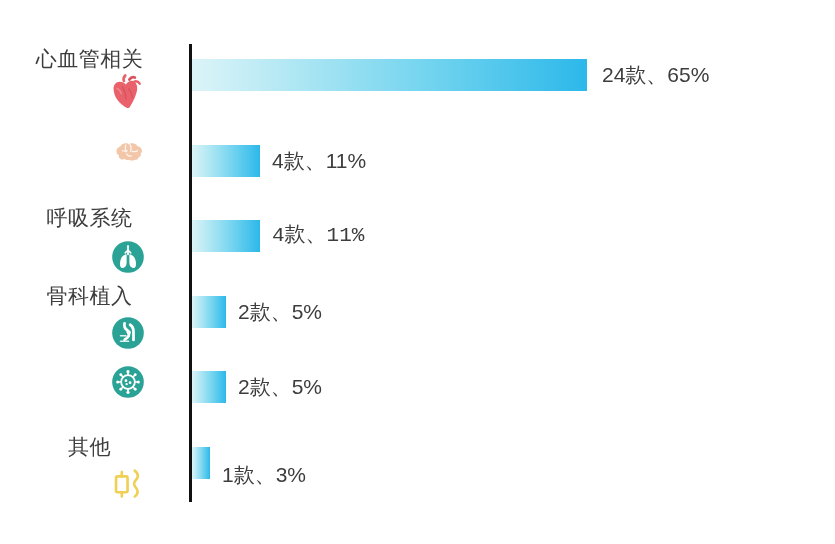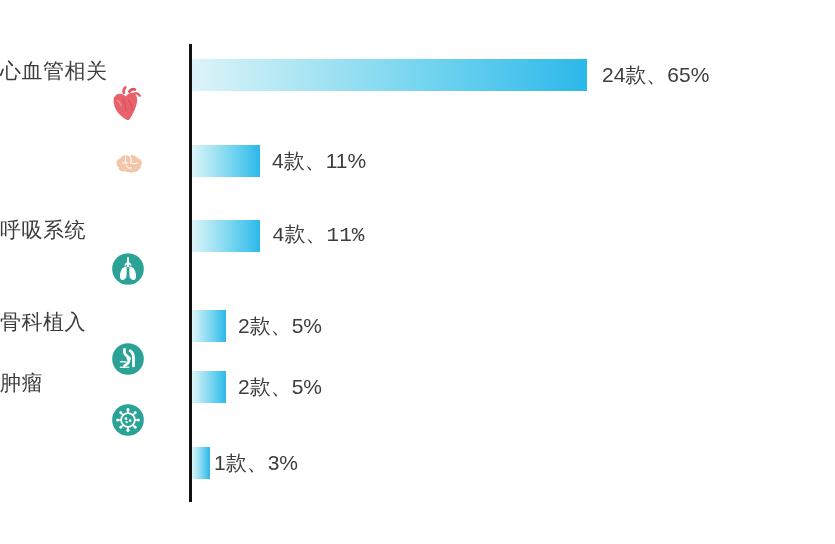--- a/index.html
+++ b/index.html
@@ -37,22 +37,21 @@
     width: 835px;
     height: 75px;
   }
 
   
   .cat-col {
     position: absolute;
     left: 0px;
     top: 0px;
     width: 179px;
-    text-align: left;
-    margin-top: 12px;
+    text-align: center;
   }
   .cat-label {
     font-size: 21px;
     line-height: 26px;
     color: #3d3d3d;
     letter-spacing: 0.5px;
     white-space: nowrap;
     padding-right: 0px;
   }
   .cat-icon {
@@ -125,38 +124,37 @@
         <path d="M32 16v12" stroke="#ffffff" stroke-width="2.6" stroke-linecap="round"></path>
         <path d="M32 22l-4 4M32 22l4 4" stroke="#ffffff" stroke-width="2.2" stroke-linecap="round" fill="none"></path>
         <path d="M30 28c0 0-6 1-8 6-2 4-2 9-1 12 1 2 4 3 6 1 2-1 3-4 3-7z" fill="#ffffff"></path>
         <path d="M34 28c0 0 6 1 8 6 2 4 2 9 1 12-1 2-4 3-6 1-2-1-3-4-3-7z" fill="#ffffff"></path>
       </svg>
     </div>
     <div class="bar" style="width:68px;"></div>
     <div class="value-label" style="left:272px;">4款、11%</div>
   </div>
 
-  <div class="row" style="top:297px;">
+  <div class="row" style="top:283px;">
     <div class="cat-col">
       <div class="cat-label">骨科植入</div>
       <svg class="cat-icon" viewBox="0 0 64 64">
         <circle cx="32" cy="32" r="23" fill="#2aa396"></circle>
         <path d="M27 18c-1 4 1 8 4 10 2 2 3 5 2 8-1 3-4 4-6 6" stroke="#ffffff" stroke-width="4" fill="none" stroke-linecap="round"></path>
         <path d="M35 20c3 2 5 6 5 10v12" stroke="#ffffff" stroke-width="4" fill="none" stroke-linecap="round"></path>
         <path d="M21 36h8M21 44h12" stroke="#ffffff" stroke-width="2" fill="none" stroke-linecap="round" opacity="0.85"></path>
         <circle cx="33" cy="31" r="3" fill="#ffffff"></circle>
       </svg>
     </div>
     <div class="bar" style="width:34px;"></div>
     <div class="value-label" style="left:238px;">2款、5%</div>
   </div>
 
   <div class="row" style="top:358px;">
     <div class="cat-col">
-      <div class="cat-label">肿瘤</div>
       <svg class="cat-icon" viewBox="0 0 64 64">
         <circle cx="32" cy="32" r="23" fill="#2aa396"></circle>
         <circle cx="32" cy="32" r="10" fill="none" stroke="#ffffff" stroke-width="2.6"></circle>
         <g stroke="#ffffff" stroke-width="2.4" stroke-linecap="round">
           <path d="M32 22v-5M32 42v5M22 32h-5M42 32h5M25 25l-3.5-3.5M39 25l3.5-3.5M25 39l-3.5 3.5M39 39l3.5 3.5"></path>
         </g>
         <g fill="#ffffff">
           <circle cx="32" cy="17" r="2.3"></circle>
             <circle cx="32" cy="47" r="2.3"></circle>
           <circle cx="17" cy="32" r="2.3"></circle>
@@ -169,17 +167,27 @@
             <circle cx="35" cy="33" r="2"></circle>
             <circle cx="30" cy="35" r="1.7"></circle>
         </g>
       </svg>
     </div>
     <div class="bar" style="width:34px;"></div>
     <div class="value-label" style="left:238px;">2款、5%</div>
   </div>
 
   <div class="row" style="top:434px;">
+    <div class="cat-col">
+      <div class="cat-label">其他</div>
+      <svg class="cat-icon" viewBox="0 0 64 64" style="width:50px;height:46px;margin-right:25px;">
+        <g stroke="#f0cf52" stroke-width="3.6" fill="none" stroke-linecap="round" stroke-linejoin="round">
+          <rect x="14" y="20" width="16" height="22" rx="2"></rect>
+          <path d="M22 14v6M22 42v6"></path>
+          <path d="M40 12c0 0 5 4 4 9-1 4-5 5-5 9 0 5 5 6 5 11 0 4-4 7-4 7"></path>
+        </g>
+      </svg>
+    </div>
     <div class="bar" style="width:18px;"></div>
-    <div class="value-label" style="left:214px;">1款、3%</div>
+    <div class="value-label" style="left:222px;margin-top:12px;">1款、3%</div>
   </div>
 
 </div>
 
 </body></html>

